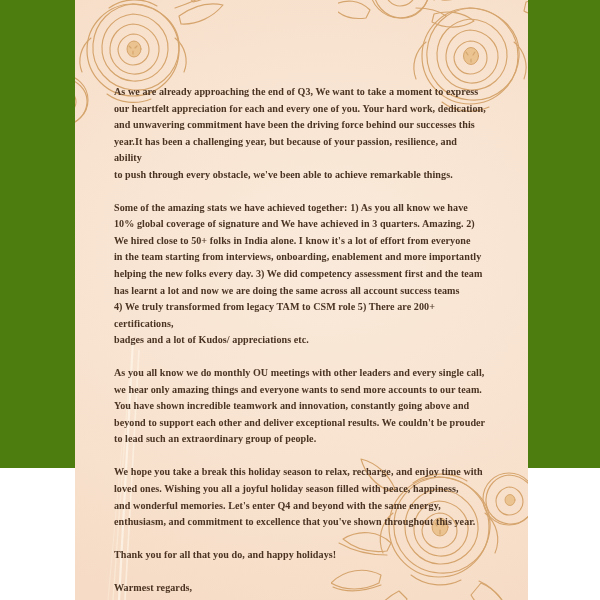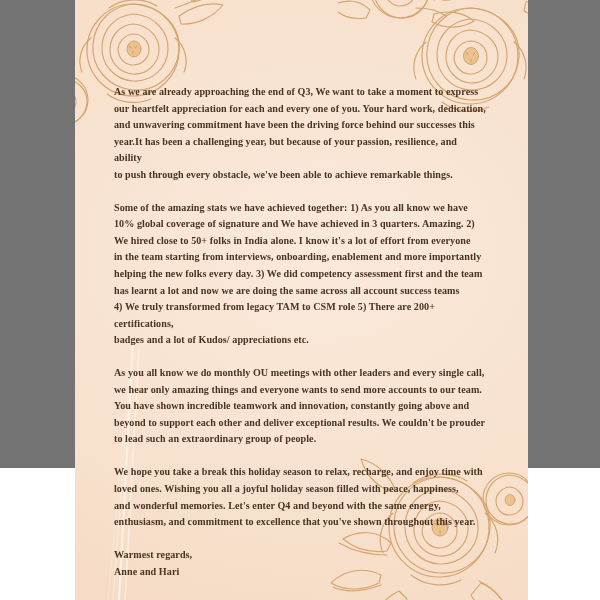--- a/index.html
+++ b/index.html
@@ -11,21 +11,21 @@
     overflow: hidden;
   }
   body {
     font-family: "Liberation Serif", "DejaVu Serif", serif;
   }
 
   #canvas {
     position: relative;
     width: 600px;
     height: 468px;
-    background: #737373;
+    background: #4d7c0f;
   }
 
   
   #page {
     position: absolute;
     left: 75px;
     top: 0px;
     width: 453px;
     height: 600px;
     background: #f8e2ce;
@@ -221,18 +221,19 @@
 badges and a lot of Kudos/ appreciations etc.</p>
       <p class="para">As you all know we do monthly OU meetings with other leaders and every single call,
  we hear only amazing things and everyone wants to send more accounts to our team.
 You have shown incredible teamwork and innovation, constantly going above and
 beyond to support each other and deliver exceptional results. We couldn't be prouder
 to lead such an extraordinary group of people.</p>
       <p class="para">We hope you take a break this holiday season to relax, recharge, and enjoy time with
 loved ones. Wishing you all a joyful holiday season filled with peace, happiness,
 and wonderful memories. Let's enter Q4 and beyond with the same energy,
 enthusiasm, and commitment to excellence that you've shown throughout this year.</p>
+      <p class="para">Thank you for all that you do, and happy holidays!</p>
       <p class="para sign-block">Warmest regards,
 Anne and Hari</p>
     </div>
 
   </div>
 </div>
 
 </body></html>

